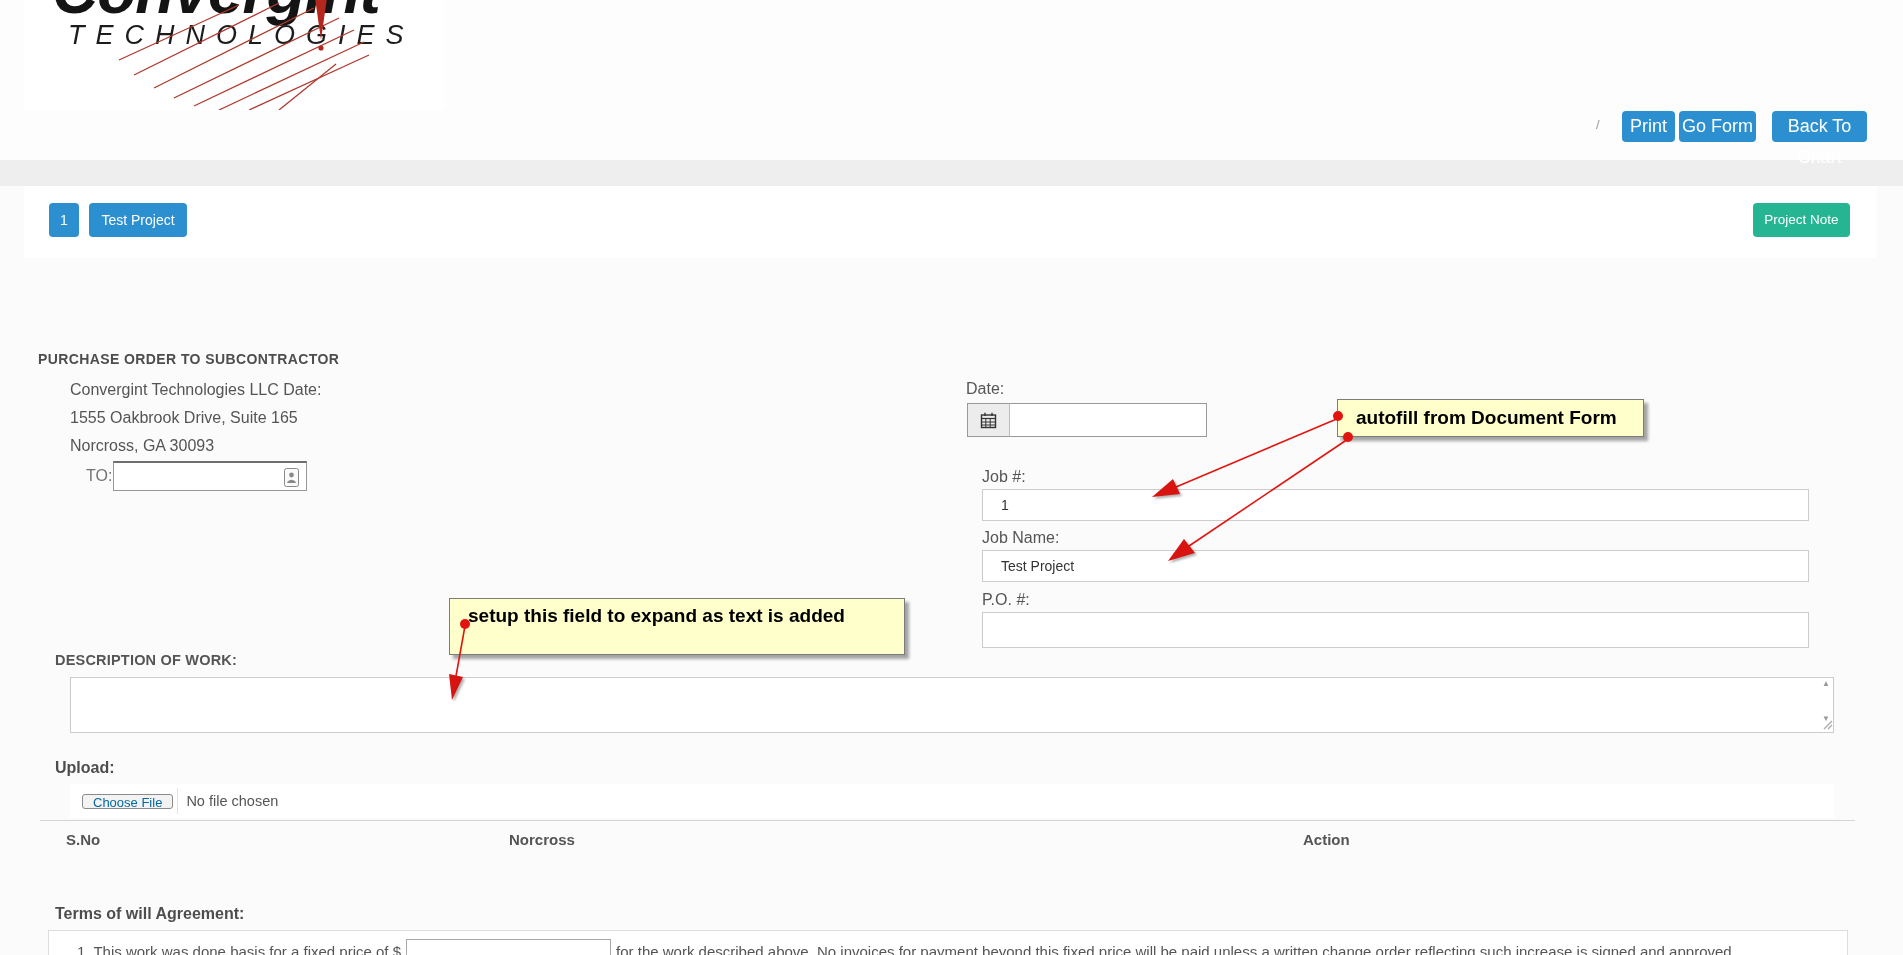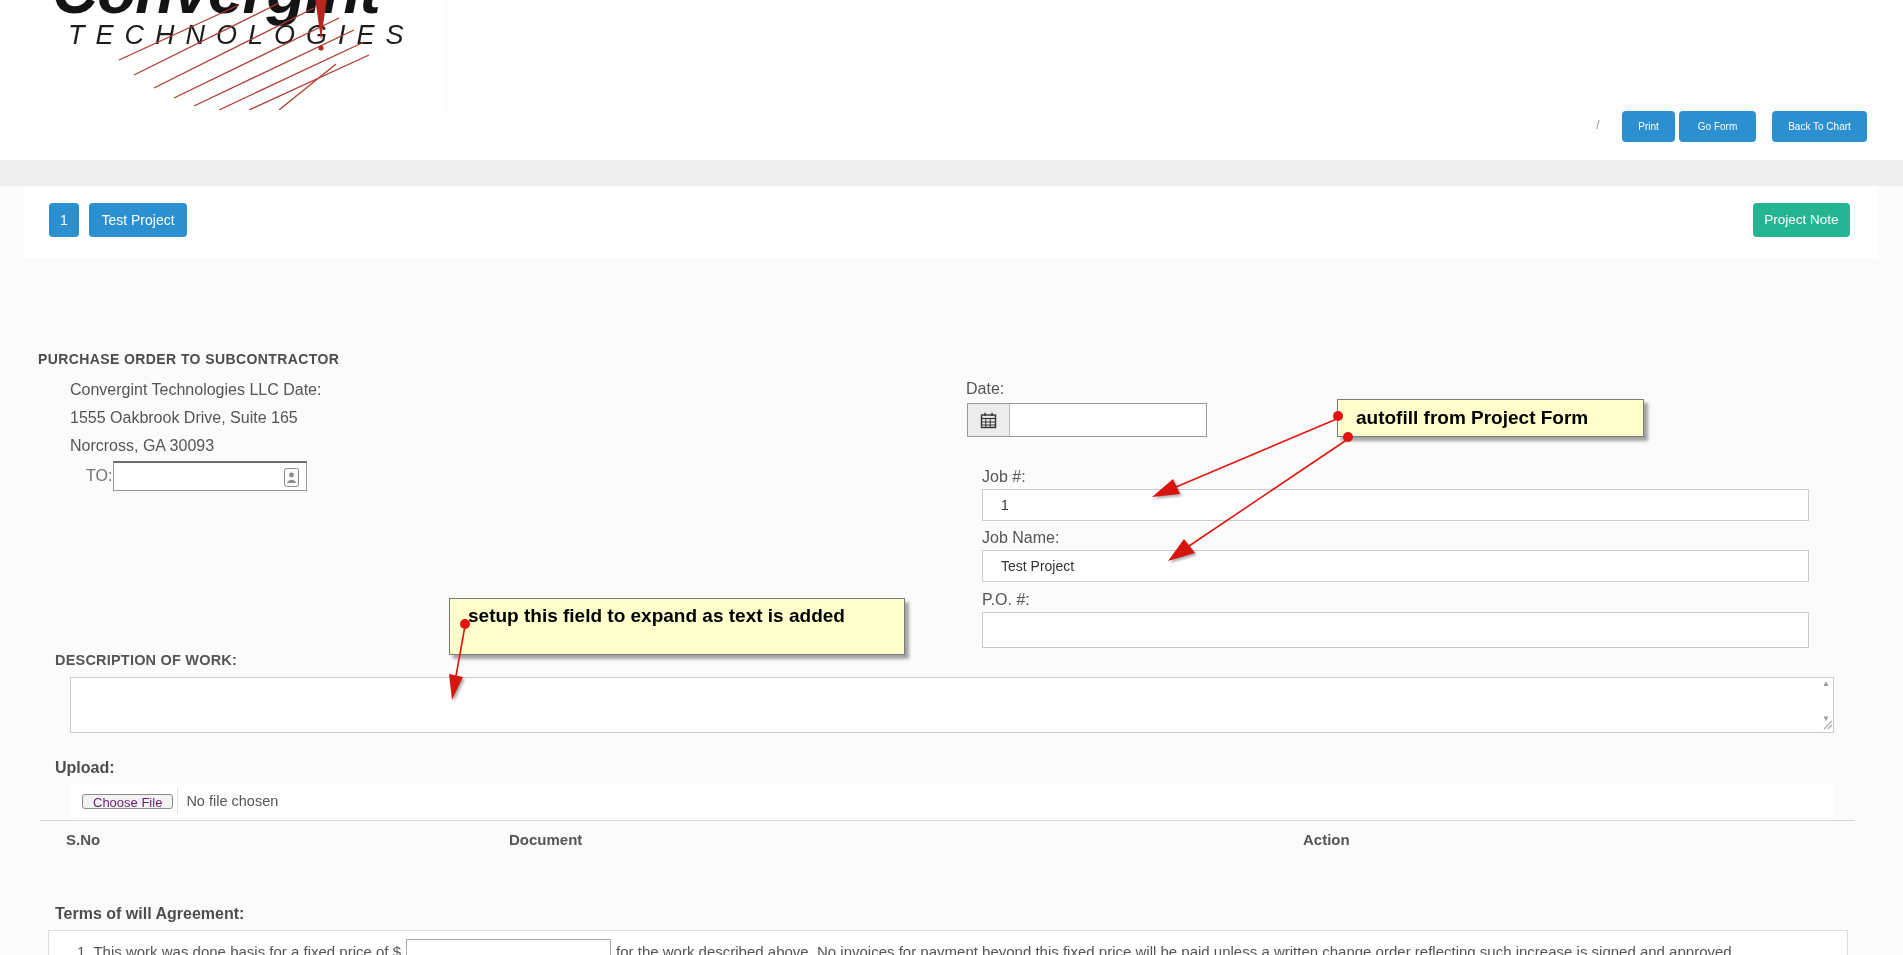--- a/index.html
+++ b/index.html
@@ -17,21 +17,21 @@
     color:#141414; letter-spacing:-1px; white-space:nowrap;
   }
   .logo-tech {
     position:absolute; top:20px; left:44px; font-size:27px; font-style:italic;
     color:#1c1c1c; letter-spacing:11px; white-space:nowrap;
   }
   .logo-rays { position:absolute; left:0; top:0; }
   .hdr-slash { position:absolute; left:1596px; top:117px; font-size:13px; color:#999; }
   .btn-blue {
     position:absolute; height:31px; background:#2b8fd0; color:#fff; border:none;
-    border-radius:4px; font-size:10px; font-family:"Liberation Sans",sans-serif;
+    border-radius:4px; font-size:18px; font-family:"Liberation Sans",sans-serif;
     text-align:center; line-height:31px; cursor:pointer; padding:0;
   }
   .btn-print { left:1622px; top:111px; width:53px; }
   .btn-goback { left:1679px; top:111px; width:77px; }
   .btn-backchart { left:1772px; top:111px; width:95px; }
   
   .panel { position:absolute; left:24px; top:186px; width:1853px; height:72px; background:#ffffff; }
   .btn-num { position:absolute; left:25px; top:17px; width:30px; height:34px; background:#2b8fd0; color:#fff; border:none; border-radius:4px; font-size:14px; line-height:34px; text-align:center; cursor:pointer; }
   .btn-proj { position:absolute; left:65px; top:17px; width:98px; height:34px; background:#2b8fd0; color:#fff; border:none; border-radius:4px; font-size:14px; line-height:34px; text-align:center; cursor:pointer; }
   .btn-note { position:absolute; right:27px; top:17px; width:97px; height:34px; background:#25b593; color:#fff; border:none; border-radius:4px; font-size:13.5px; line-height:34px; text-align:center; cursor:pointer; }
@@ -55,21 +55,21 @@
   .ponum-lbl { left:982px; top:591px; }
   .ponum-inp { left:982px; top:612px; height:36px; }
   .desc-lbl { left:55px; top:652px; font-size:14.5px; font-weight:bold; color:#555; letter-spacing:0.2px; }
   .desc-wrap { left:70px; top:677px; width:1764px; height:56px; }
   .desc-area { width:1764px; height:56px; border:1px solid #ccc; background:#fff; resize:none; font-family:"Liberation Sans",sans-serif; font-size:14px; padding:4px 18px; color:#333; }
   .scroll-arrow { position:absolute; right:4px; font-size:8px; color:#999; line-height:8px; }
   .sa-up { top:3px; } .sa-down { bottom:10px; }
   .grip { position:absolute; right:1px; bottom:3px; }
   .upload-lbl { left:55px; top:759px; font-size:16px; font-weight:bold; color:#4d4d4d; }
   .upload-box { left:70px; top:784px; width:1764px; height:34px; background:#fff; display:flex; align-items:center; }
-  .file-btn { margin-left:12px; height:15px; padding:0 10px; background:#f3f3f3; border:1px solid #8b8b8b; border-radius:3px; font-size:13px; color:#701a75; font-family:"Liberation Sans",sans-serif; cursor:pointer; }
+  .file-btn { margin-left:12px; height:15px; padding:0 10px; background:#f3f3f3; border:1px solid #8b8b8b; border-radius:3px; font-size:13px; color:#0369a1; font-family:"Liberation Sans",sans-serif; cursor:pointer; }
   .file-sep { width:1px; height:26px; background:#e0e0e0; margin-left:4px; }
   .file-status { margin-left:8px; font-size:14.5px; color:#555; }
   .divider { left:40px; top:820px; width:1815px; height:1px; background:#d5d5d5; }
   .th { top:831px; font-size:15px; font-weight:bold; color:#555; }
   .th-sno { left:66px; } .th-doc { left:509px; } .th-act { left:1303px; }
   .terms-title { left:55px; top:905px; font-size:16px; font-weight:bold; color:#4d4d4d; }
   .terms-box { left:48px; top:930px; width:1800px; height:60px; background:#fff; border:1px solid #ddd; }
   .terms-line { position:absolute; left:28px; top:12px; display:flex; align-items:flex-start; font-size:15px; color:#555; white-space:nowrap; }
   .terms-inp { width:205px; height:30px; border:1px solid #a9a9a9; background:#fff; margin:-4px 5px 0 5px; }
   
@@ -168,34 +168,34 @@
 
   <div class="abs upload-lbl">Upload:</div>
   <div class="abs upload-box">
     <button class="file-btn">Choose File</button>
     <div class="file-sep"></div>
     <span class="file-status">No file chosen</span>
   </div>
 
   <div class="abs divider"></div>
   <span class="abs th th-sno">S.No</span>
-  <span class="abs th th-doc">Document</span>
+  <span class="abs th th-doc">Norcross</span>
   <span class="abs th th-act">Action</span>
 
   <div class="abs terms-title">Terms of will Agreement:</div>
   <div class="abs terms-box">
     <div class="terms-line">
       <span>1. This work was done basis for a fixed price of $</span>
       <input class="terms-inp" type="text" style="">
       <span>for the work described above. No invoices for payment beyond this fixed price will be paid unless a written change order reflecting such increase is signed and approved.</span>
     </div>
   </div>
 
   <div class="ann ann1">
-    <span>autofill from Project Form</span>
+    <span>autofill from Document Form</span>
   </div>
   <div class="ann ann2">
     <div>setup this field to expand as text is added</div>
   </div>
 
   <svg class="overlay-svg" width="1903" height="955" viewBox="0 0 1903 955">
     <g>
       <circle cx="1338" cy="416" r="5" fill="#e1150f"></circle>
       <line x1="1339" y1="418" x2="1176" y2="487" stroke="#e1150f" stroke-width="1.6"></line>
       <polygon points="1152,497 1173,479 1180,494" fill="#d81410" style="filter:drop-shadow(2px 2px 1px rgba(0,0,0,0.3));"></polygon>

